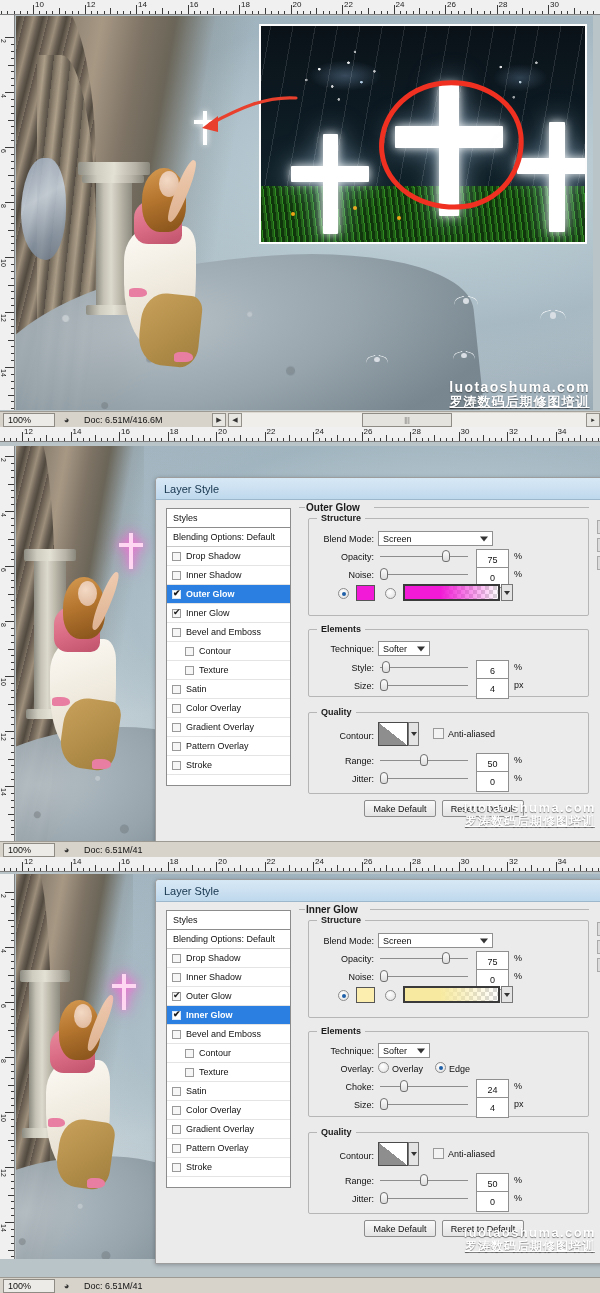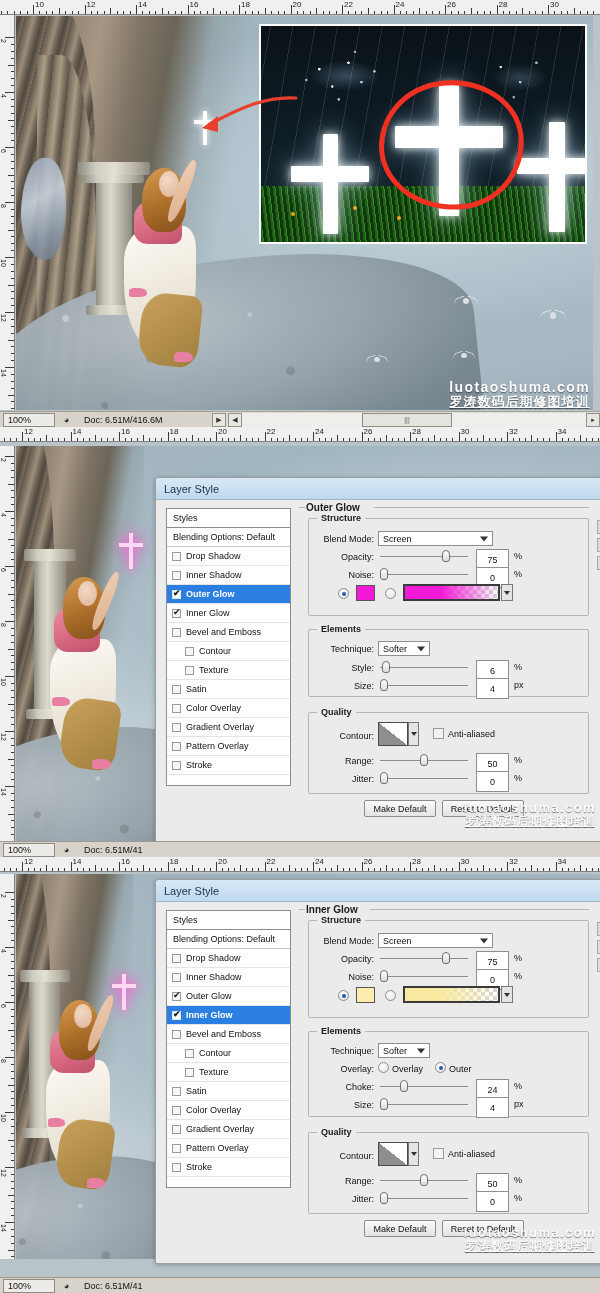--- a/index.html
+++ b/index.html
@@ -1398,21 +1398,21 @@
         <div class="lbl" style="left:152px; top:144px; width:66px;">Technique:</div>
         <div class="combo" style="left:222px; top:141px; width:52px;">
           <span>Softer</span>
           <span class="caret"></span>
         </div>
 
         <div class="lbl" style="left:152px; top:162px; width:66px;">Overlay:</div>
         <div class="radio" style="left:222px; top:160px;"></div>
         <div class="lbl" style="left:236px; top:162px; width:40px; text-align:left;">Overlay</div>
         <div class="radio on" style="left:279px; top:160px;"></div>
-        <div class="lbl" style="left:293px; top:162px; width:34px; text-align:left;">Outer</div>
+        <div class="lbl" style="left:293px; top:162px; width:34px; text-align:left;">Edge</div>
 
         <div class="lbl" style="left:152px; top:180px; width:66px;">Choke:</div>
         <div class="slider" style="left:224px; top:178px; width:88px;">
           <div class="track"></div>
             <div class="knob" style="left:20px;"></div>
         </div>
         <div class="num-box" style="left:320px; top:177px; width:33px;">24</div>
         <div class="unit" style="left:358px; top:179px;">%</div>
 
         <div class="lbl" style="left:152px; top:198px; width:66px;">Size:</div>

